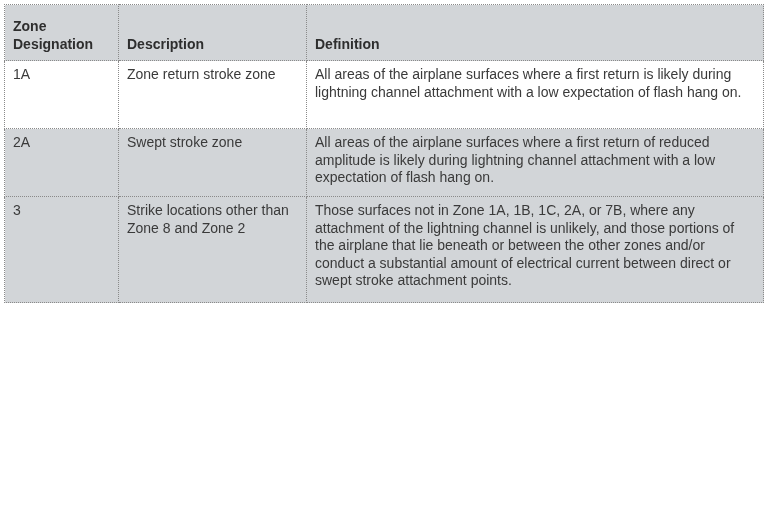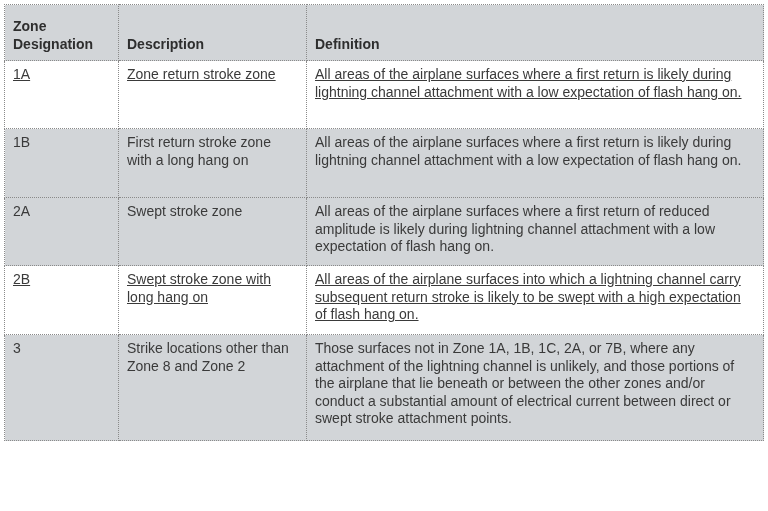--- a/index.html
+++ b/index.html
@@ -39,21 +39,20 @@
       color: #2e2e2e;
       vertical-align: bottom;
       height: 43px;
       padding-bottom: 7px;
     }
     table.zones tr.shaded td {
       background: #d2d5d8;
     }
     table.zones tr.plain td {
       background: #ffffff;
-      text-decoration: underline;
     }
     col.c1 { width: 114px; }
     col.c2 { width: 188px; }
     col.c3 { width: 457px; }
     tr.r1 td { height: 58px; }
     tr.r2 td { height: 59px; }
     tr.r3 td { height: 61px; }
     tr.r4 td { height: 58px; }
     tr.r5 td { height: 59px; }
     tr.r6 td { height: 96px; }
@@ -74,34 +73,24 @@
         <th>Description</th>
         <th>Definition</th>
       </tr>
     </thead>
     <tbody>
       <tr class="plain r1">
         <td>1A</td>
         <td>Zone return stroke zone</td>
         <td>All areas of the airplane surfaces where a first return is likely during lightning channel attachment with a low expectation of flash hang on.</td>
       </tr>
-      <tr class="shaded r2">
-        <td>1B</td>
-        <td>First return stroke zone with a long hang on</td>
-        <td>All areas of the airplane surfaces where a first return is likely during lightning channel attachment with a low expectation of flash hang on.</td>
-      </tr>
       <tr class="shaded r4">
         <td>2A</td>
         <td>Swept stroke zone</td>
         <td>All areas of the airplane surfaces where a first return of reduced amplitude is likely during lightning channel attachment with a low expectation of flash hang on.</td>
-      </tr>
-      <tr class="plain r5">
-        <td>2B</td>
-        <td>Swept stroke zone with long hang on</td>
-        <td>All areas of the airplane surfaces into which a lightning channel carry subsequent return stroke is likely to be swept with a high expectation of flash hang on.</td>
       </tr>
       <tr class="shaded r6">
         <td>3</td>
         <td>Strike locations other than Zone 8 and Zone 2</td>
         <td>Those surfaces not in Zone 1A, 1B, 1C, 2A, or 7B, where any attachment of the lightning channel is unlikely, and those portions of the airplane that lie beneath or between the other zones and/or conduct a substantial amount of electrical current between direct or swept stroke attachment points.</td>
       </tr>
     </tbody>
   </table>
 </div>
 

